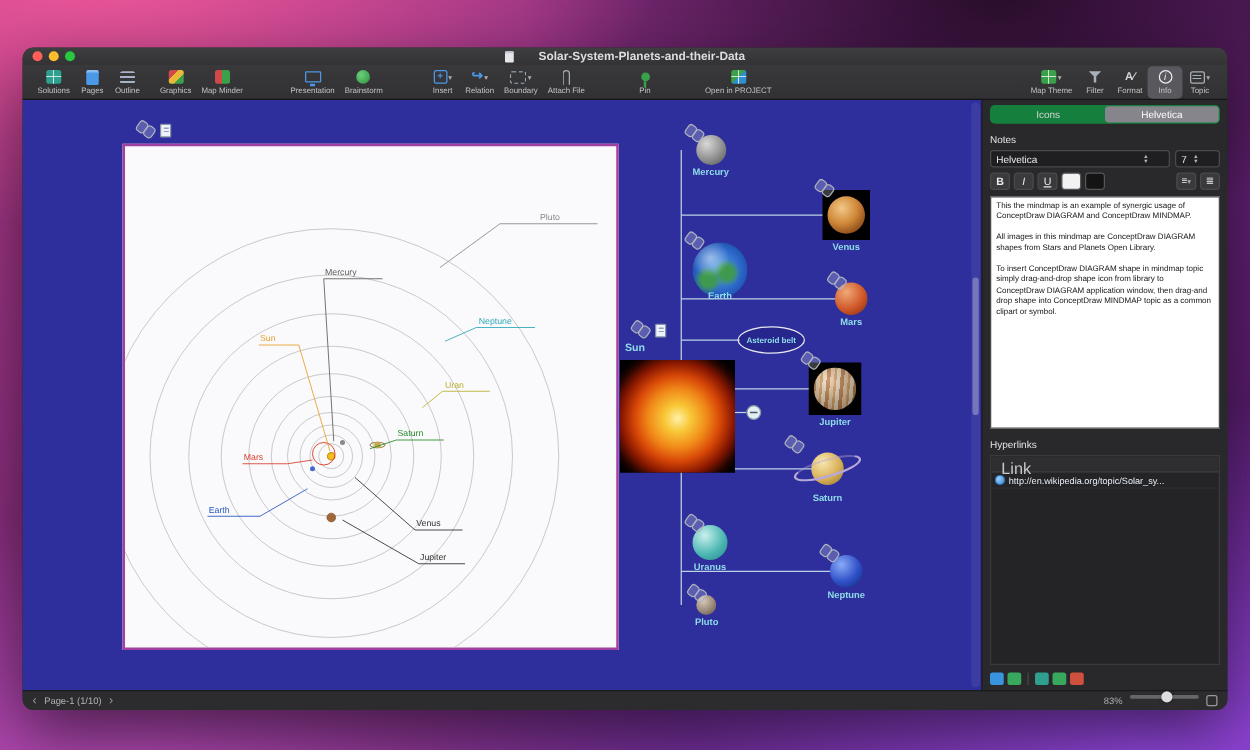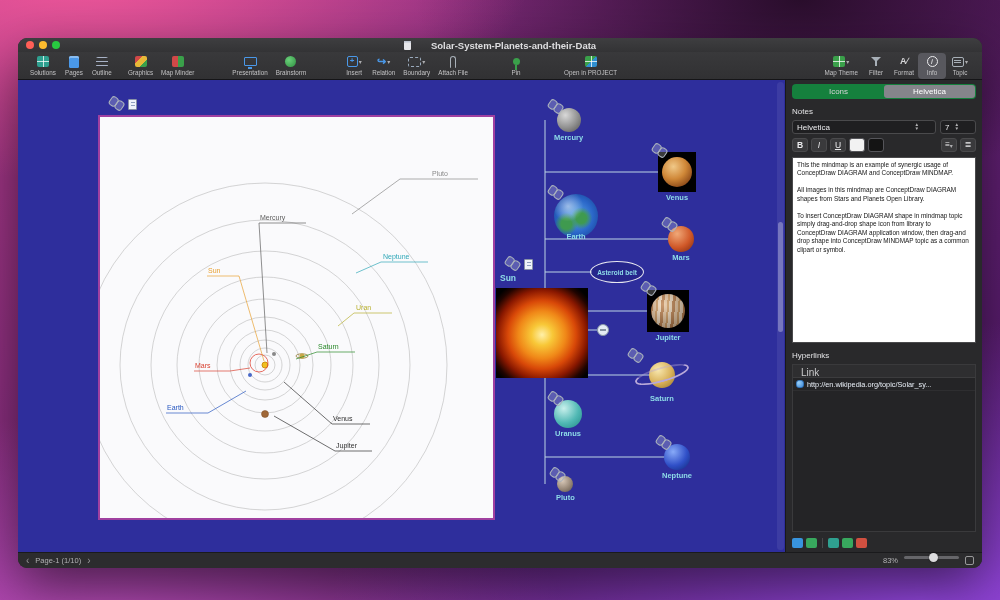--- a/index.html
+++ b/index.html
@@ -129,21 +129,21 @@
   .stepper { display:flex; flex-direction:column; align-items:center; line-height:3.6px; font-size:4.6px; color:#b4b4b6; }
   .fmt-row { display:flex; gap:3px; margin-bottom:5px; align-items:center; }
   .fbtn { width:16px; height:14px; background:#3a3a3c; border:1px solid #4a4a4c; border-radius:3px; color:#ececee; font-size:8.5px; display:flex; align-items:center; justify-content:center; }
   .fbtn.it{font-style:italic} .fbtn.un{text-decoration:underline}
   .swatch { width:16px; height:14px; border:1px solid #55555a; border-radius:3px; }
   .swatch.white{background:#f2f2f2} .swatch.dark{background:#141414}
   .alignwrap{margin-left:auto;display:flex;gap:3px;}
   .fbtn .lines{font-size:8px;line-height:8px;}
   .notes-text { height:186px; background:#fff; color:#141414; font-size:6.4px; line-height:1.32; padding:3px 4px; white-space:pre-wrap; overflow:hidden; margin-bottom:7px; border:1px solid #4a4a4c; }
   .link-table { flex:1; background:#242426; border:1px solid #3a3a3c; display:flex; flex-direction:column; overflow:hidden; margin-bottom:4px; }
-  .link-header { height:13px; background:#2e2e30; border-bottom:1px solid #3c3c3e; font-size:10px; color:#c8c8ca; padding:1.5px 8px; }
+  .link-header { height:13px; background:#2e2e30; border-bottom:1px solid #3c3c3e; font-size:13px; color:#c8c8ca; padding:1.5px 8px; }
   .link-row { height:13px; display:flex; align-items:center; gap:3px; padding:0 3px; border-bottom:1px solid #2e2e30; font-size:7.3px; color:#e8eef6; white-space:nowrap; overflow:hidden; }
   .globe { width:8px; height:8px; border-radius:50%; flex:none; background:radial-gradient(circle at 35% 35%, #9ad0f8, #2878d0); box-shadow:inset 0 0 0 .5px #1c5aa0; }
   .link-empty { flex:1; }
   .sb-actions { height:14px; display:flex; align-items:center; gap:3px; padding:1px 0; }
   .act { width:11px; height:10px; border-radius:2px; }
   .act.a1{background:#3894de}.act.a2{background:#38a85e}.act.a3{background:#2fa090}.act.a4{background:#38a85e}.act.a5{background:#d05040}
   .act-div{width:1px;height:10px;background:#48484a;margin:0 2px;}
 
   
   .statusbar { position:absolute; left:0; right:0; bottom:0; height:16px; background:#2c2c2e; border-top:1px solid #1a1a1c; display:flex; align-items:center; gap:6px; padding:0 8px; font-size:7.5px; color:#b2b2b4; }
@@ -392,21 +392,21 @@
           <div class="mm-label">Jupiter</div>
         </div>
         <div class="mm-node" style="left:616px;top:277px">
           <span class="chain mm-chain"></span>
           <div class="saturn-wrap">
             <div class="saturn-ball"></div>
               <div class="saturn-ring"></div>
           </div>
           <div class="mm-label">Saturn</div>
         </div>
-        <div class="mm-node" style="left:536px;top:320px">
+        <div class="mm-node" style="left:536px;top:340px">
           <span class="chain mm-chain"></span>
           <div class="ball b-uranus" style="width:28px;height:28px"></div>
           <div class="mm-label">Uranus</div>
         </div>
         <div class="mm-node" style="left:644px;top:364px">
           <span class="chain mm-chain"></span>
           <div class="ball b-neptune" style="width:26px;height:26px"></div>
           <div class="mm-label">Neptune</div>
         </div>
         <div class="mm-node" style="left:538px;top:396px">

